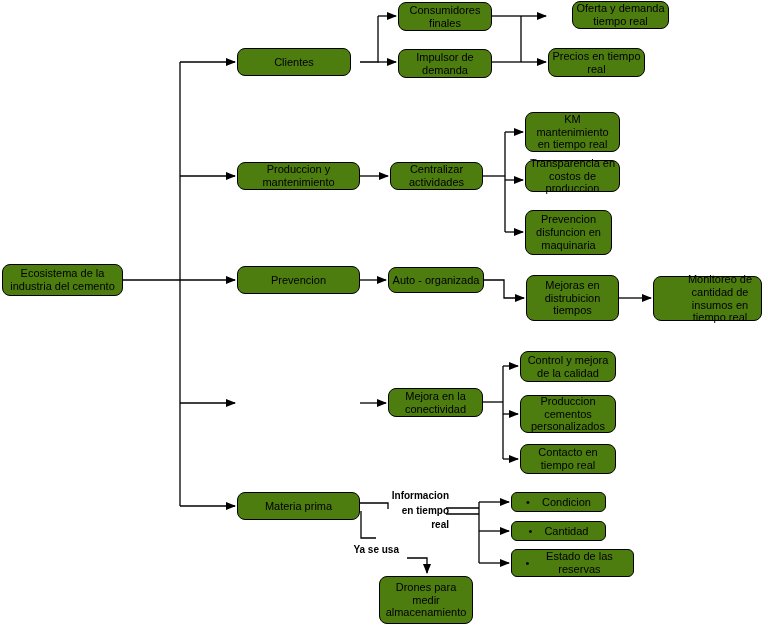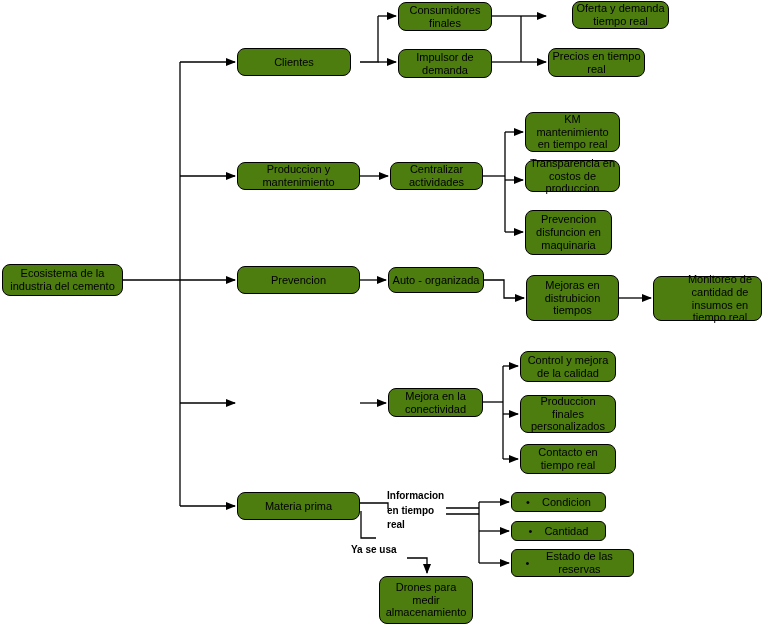--- a/index.html
+++ b/index.html
@@ -27,21 +27,21 @@
     padding:2px 3px;
     z-index:1;
   }
   .node.small{border-radius:6px;}
   .bullet-node{gap:12px;}
   .bullet{font-size:11px;line-height:1;}
   .annot{
     position:absolute;
     font-size:10px;
     font-weight:bold;
-    text-align:left;
+    text-align:right;
     line-height:1.45;
     z-index:1;
   }
 </style>
 </head>
 <body>
 
 <div class="canvas">
 
   <svg class="wires" width="768" height="626" viewBox="0 0 768 626">
@@ -127,21 +127,21 @@
 
   <div class="node" style="left:526px;top:275px;width:93px;height:46px;">Mejoras en distrubicion tiempos</div>
 
   <div class="node" style="left:653px;top:276px;width:109px;height:45px;padding-left:28px;">Monitoreo de cantidad de insumos en tiempo real</div>
 
 
   <div class="node" style="left:388px;top:388px;width:95px;height:29px;">Mejora en la conectividad</div>
 
   <div class="node" style="left:520px;top:351px;width:96px;height:31px;">Control y mejora de la calidad</div>
 
-  <div class="node" style="left:520px;top:395px;width:96px;height:38px;">Produccion finales personalizados</div>
+  <div class="node" style="left:520px;top:395px;width:96px;height:38px;">Produccion cementos personalizados</div>
 
   <div class="node" style="left:520px;top:444px;width:96px;height:30px;">Contacto en tiempo real</div>
 
   <div class="node" style="left:237px;top:492px;width:123px;height:28px;">Materia prima</div>
 
   <div class="node small bullet-node" style="left:511px;top:492px;width:95px;height:20px;">
     <span class="bullet">•</span>
     <span>Condicion</span>
   </div>
 

